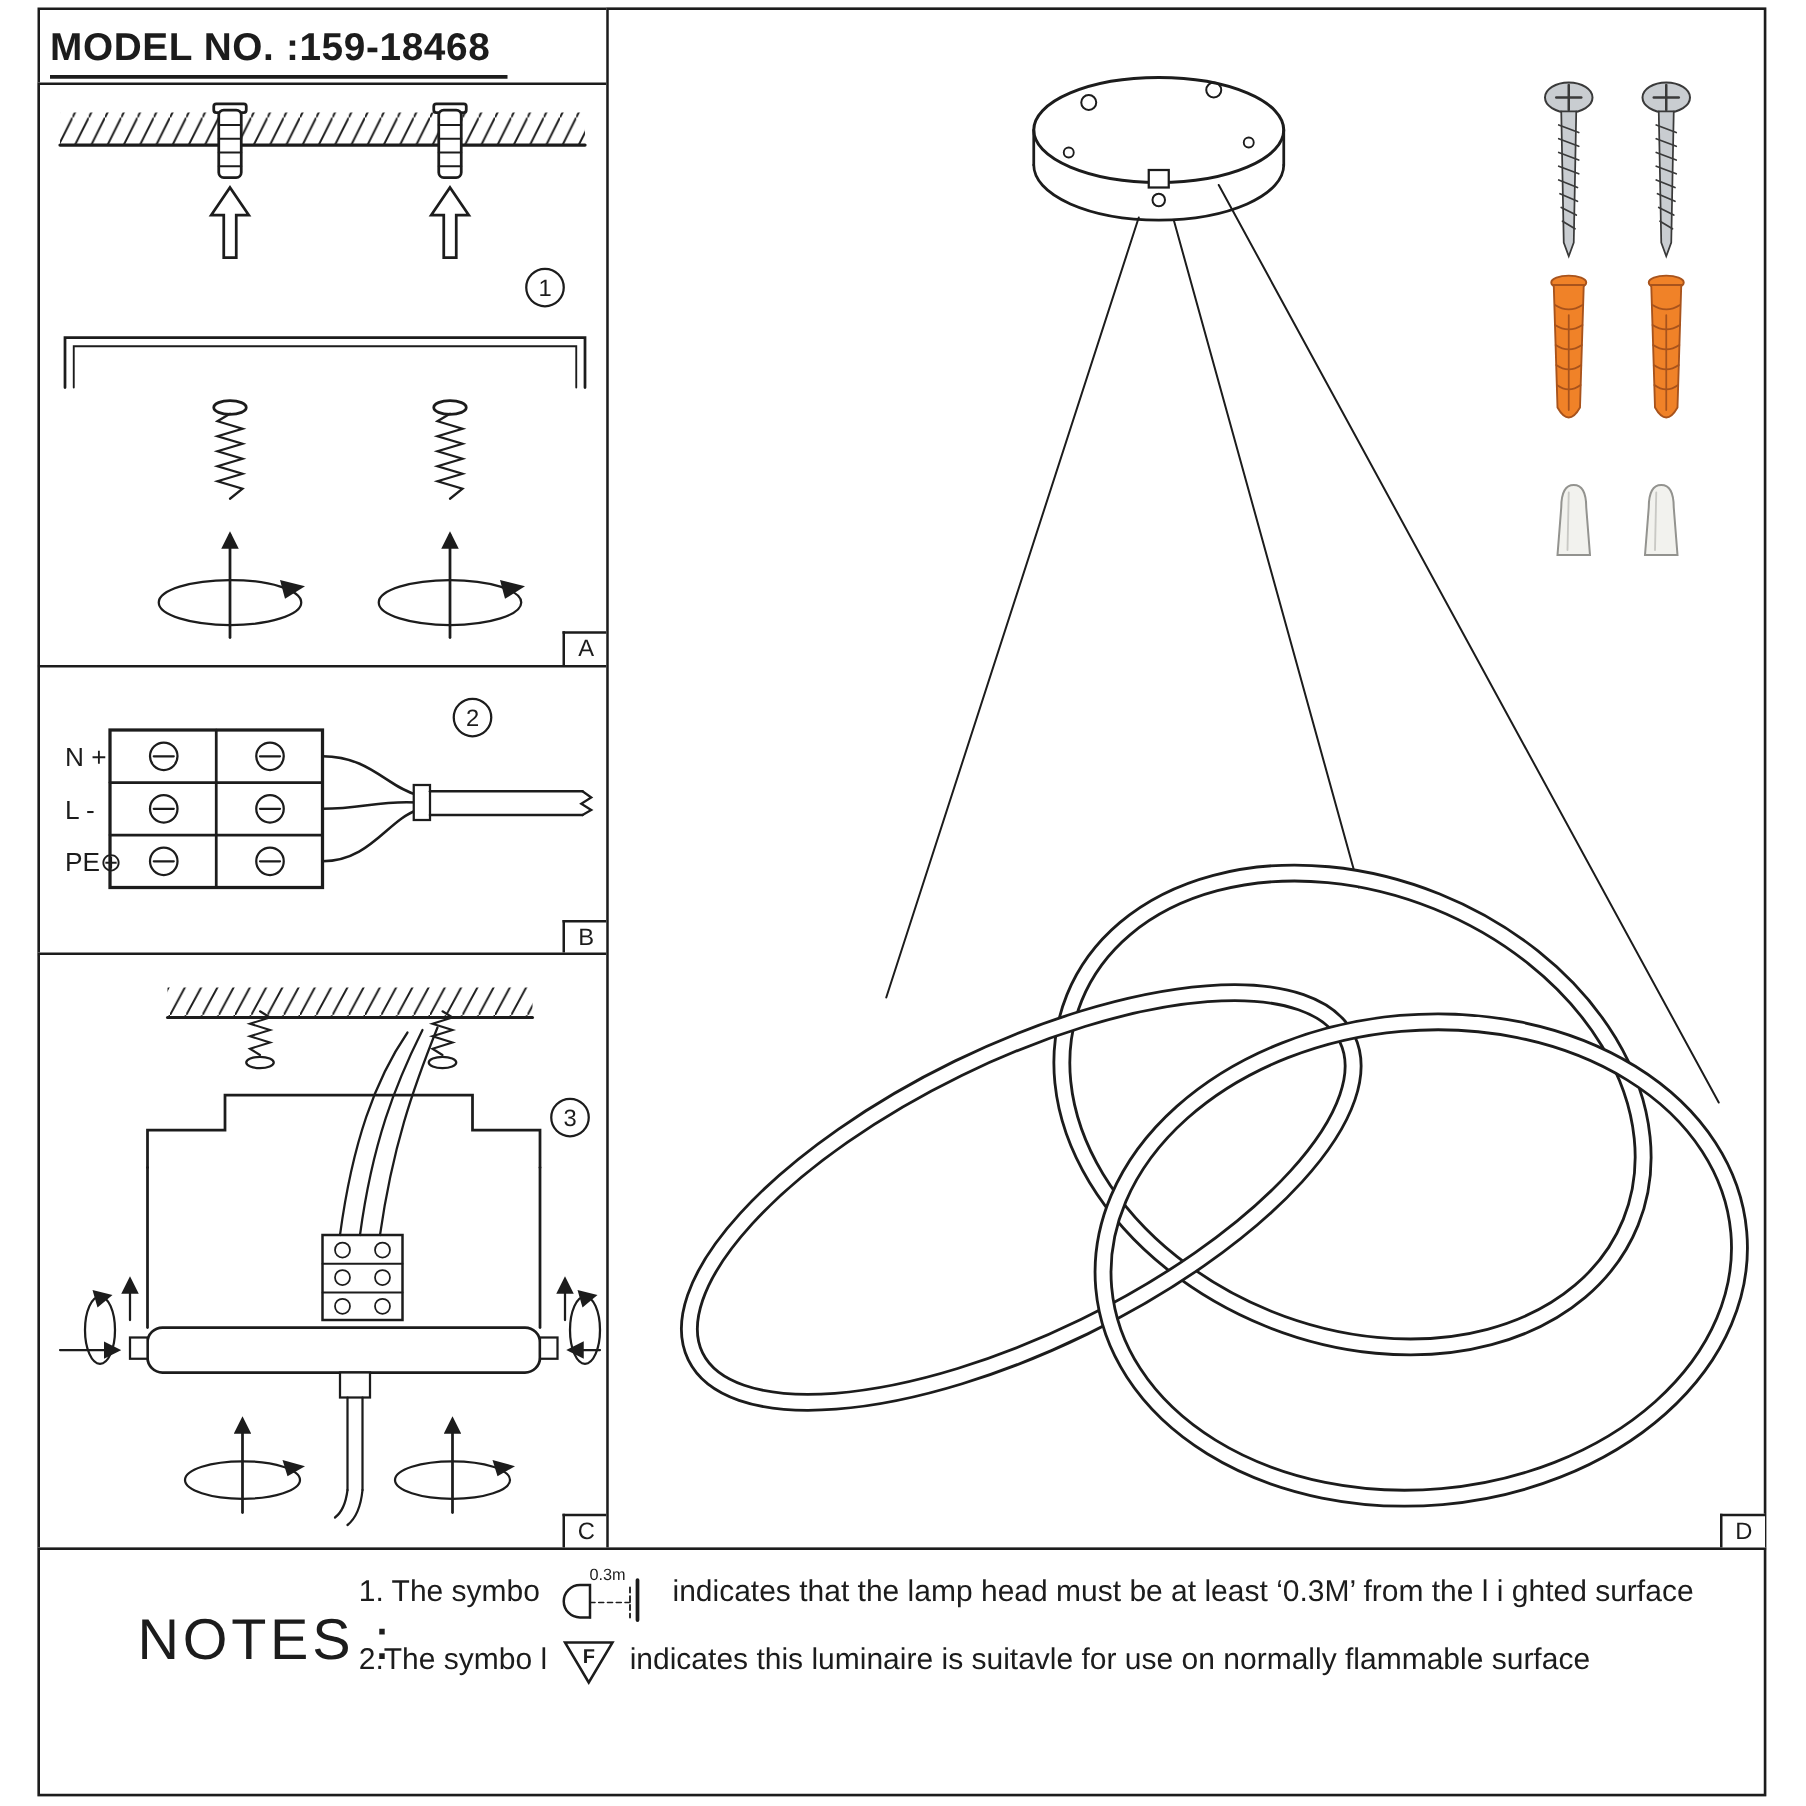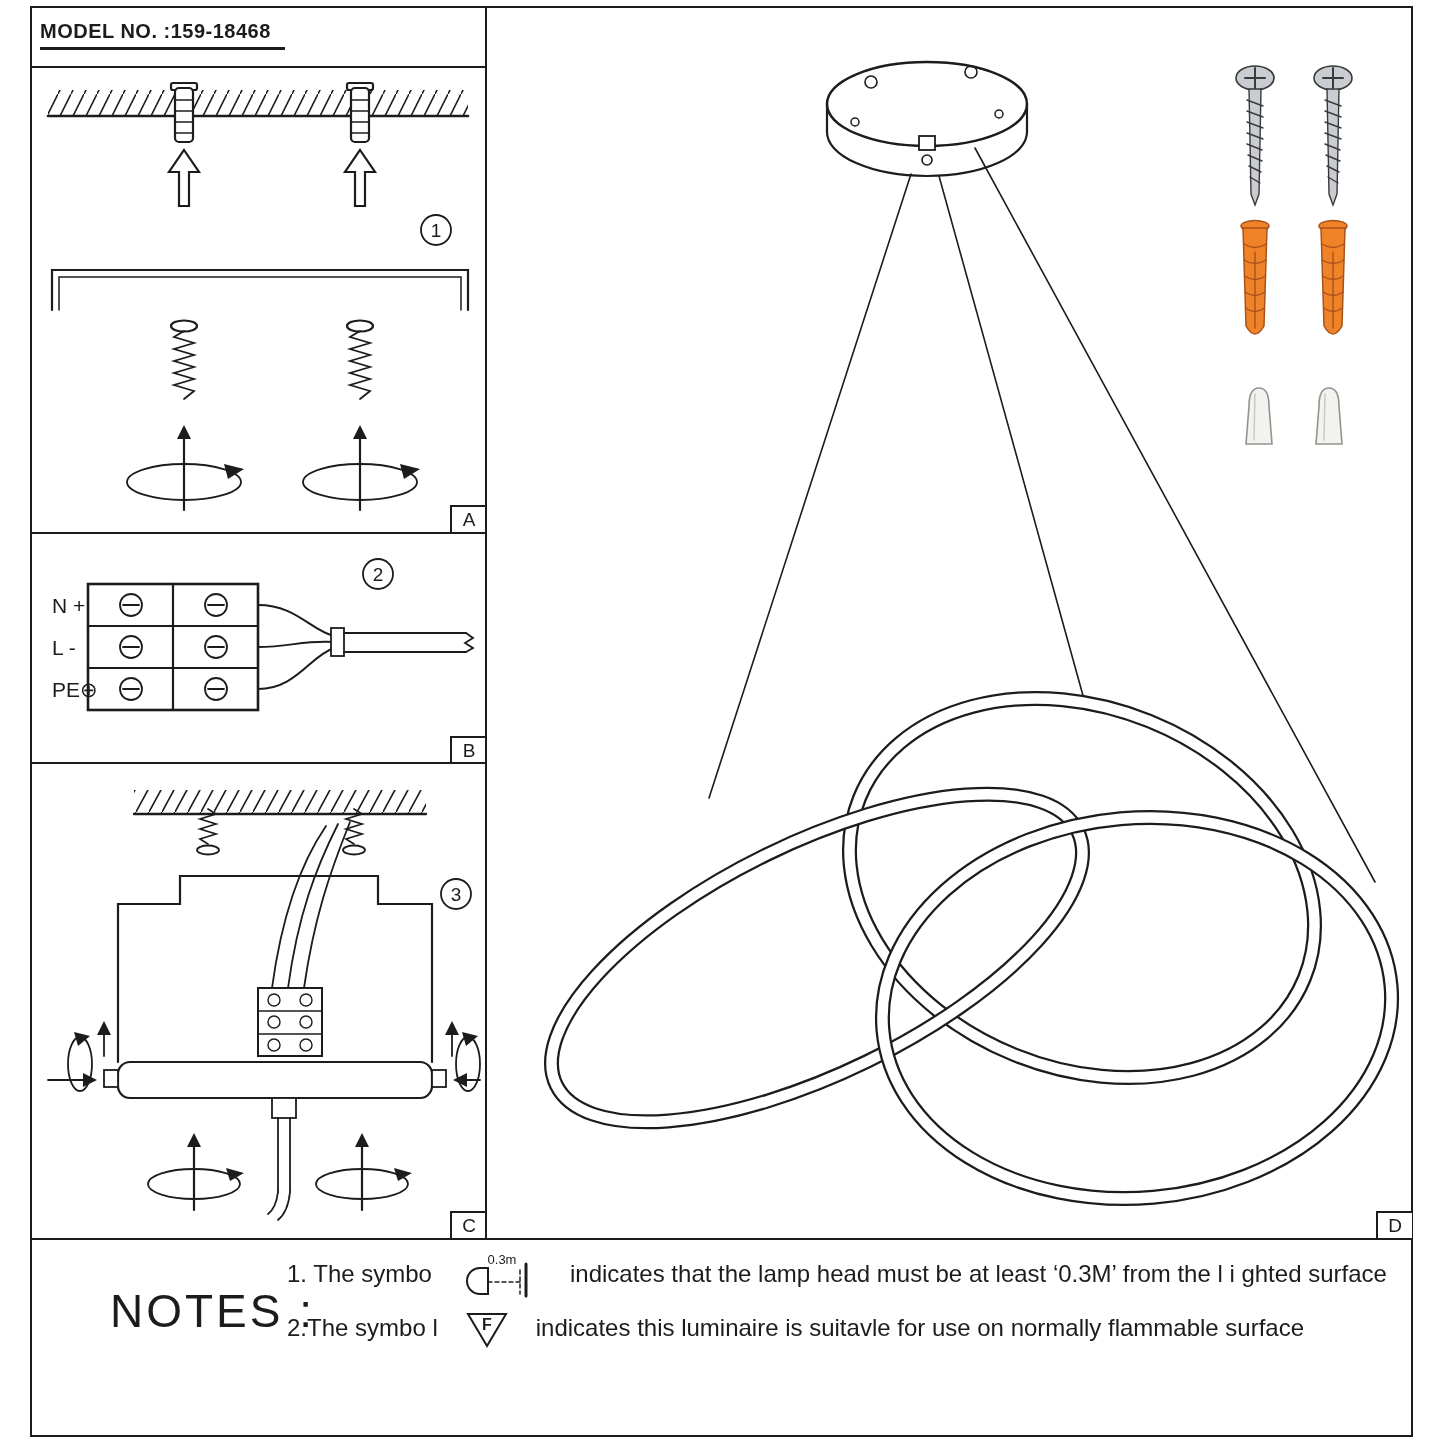--- a/index.html
+++ b/index.html
@@ -10,21 +10,21 @@
     color: #1c1c1c;
     overflow: hidden;
   }
   .page { position: absolute; inset: 0; width: 1445px; height: 1445px; }
   .outer-frame {
     position: absolute; left: 30px; top: 6px; width: 1383px; height: 1431px;
     border: 2.5px solid #1c1c1c;
   }
   .model-title {
     position: absolute; left: 40px; top: 20px;
-    font-size: 20px; font-weight: bold; letter-spacing: 0.5px;
+    font-size: 31px; font-weight: bold; letter-spacing: 0.5px;
     padding: 0 14px 4px 0;
     border-bottom: 3px solid #1c1c1c;
     width: max-content;
   }
   .panel {
     position: absolute; border: 2.5px solid #1c1c1c; background: #fff;
   }
   .panel-a { left: 30px; top: 66px;  width: 457px; height: 468px; }
   .panel-b { left: 30px; top: 532px; width: 457px; height: 233px; }
   .panel-c { left: 30px; top: 762px; width: 457px; height: 478px; }
@@ -42,21 +42,21 @@
   .diag { position: absolute; left: 0; top: 0; }
   .notes-title {
     position: absolute; left: 78px; top: 44px;
     font-size: 46px; letter-spacing: 3px;
   }
   .note-list {
     position: absolute; left: 255px; top: 8px;
     display: flex; flex-direction: column; gap: 2px;
   }
   .note-line {
-    display: flex; align-items: center; gap: 26px;
+    display: flex; align-items: center; gap: 10px;
     height: 52px; font-size: 24px; white-space: nowrap;
   }
   .nicon { display: flex; align-items: flex-end; }
 </style>
 </head>
 <body>
 
 <div class="page">
   <div class="outer-frame"></div>
 

